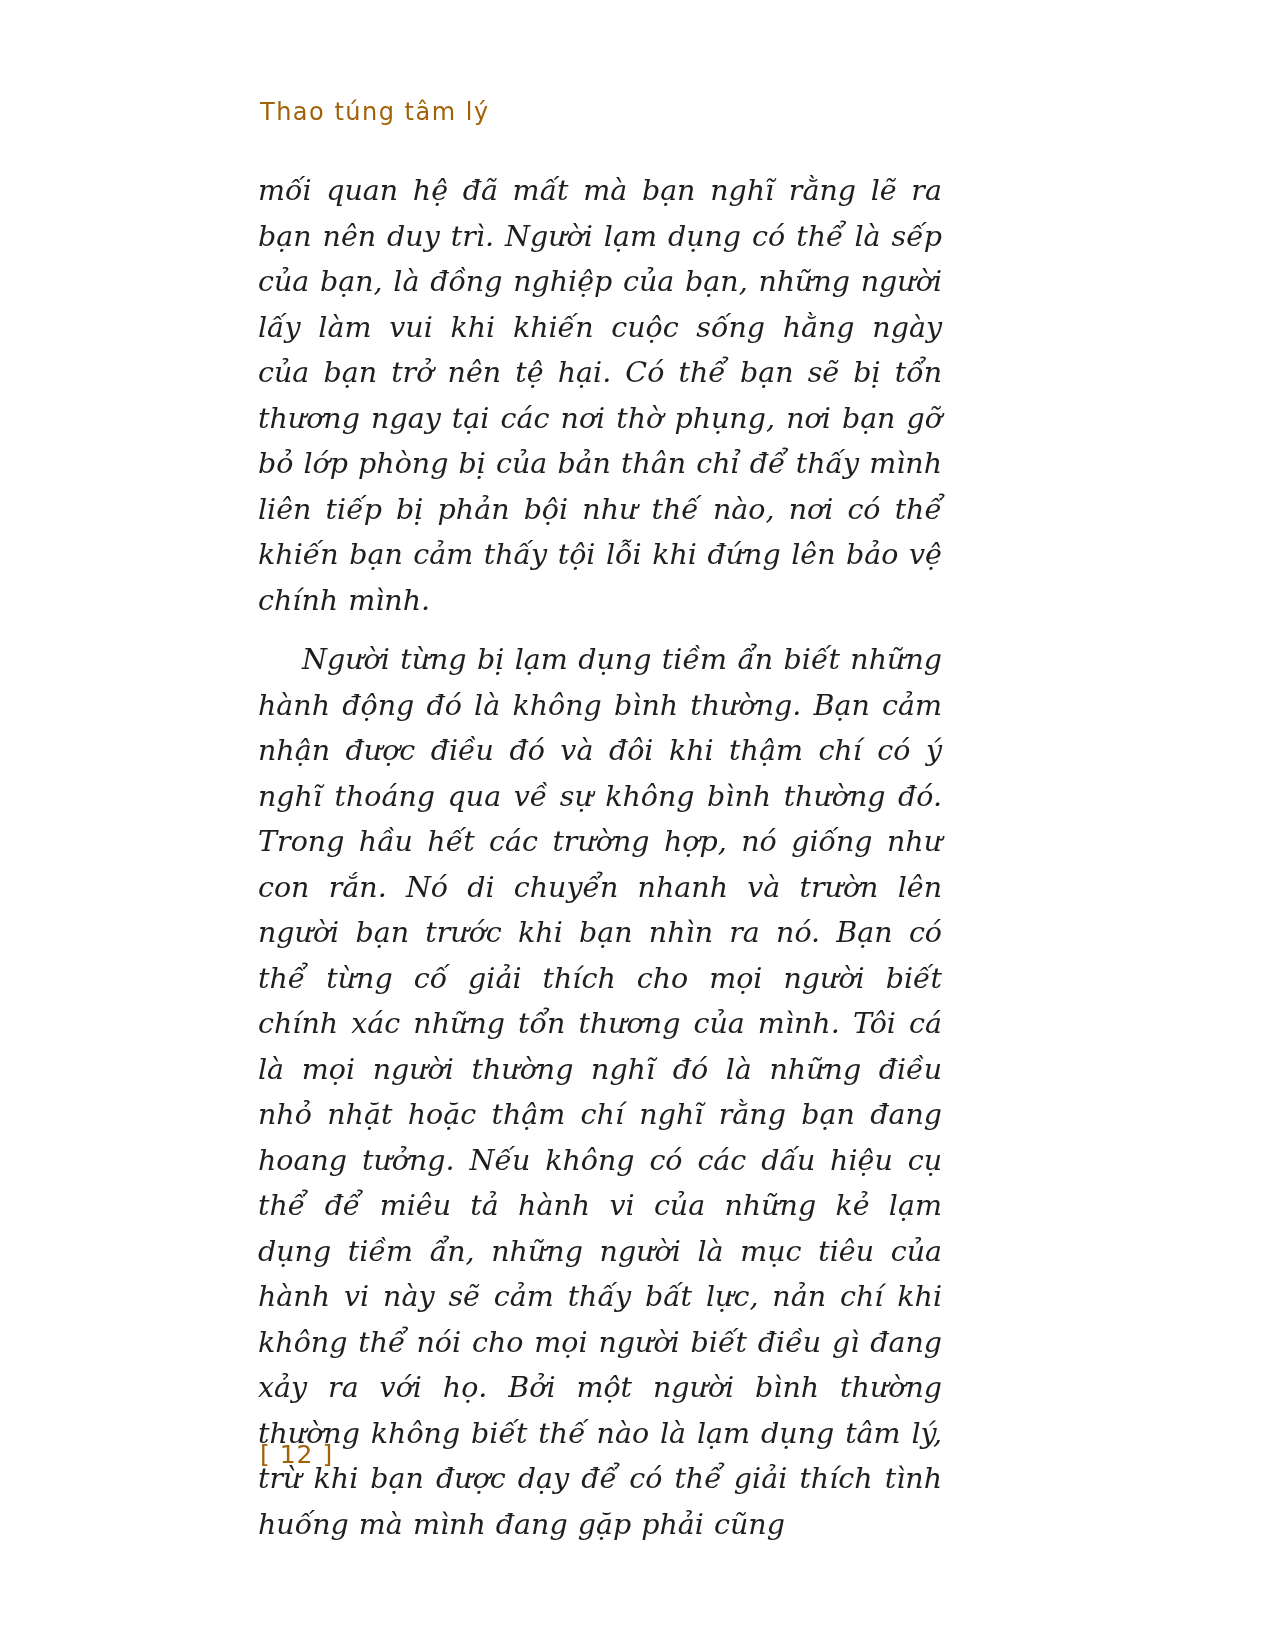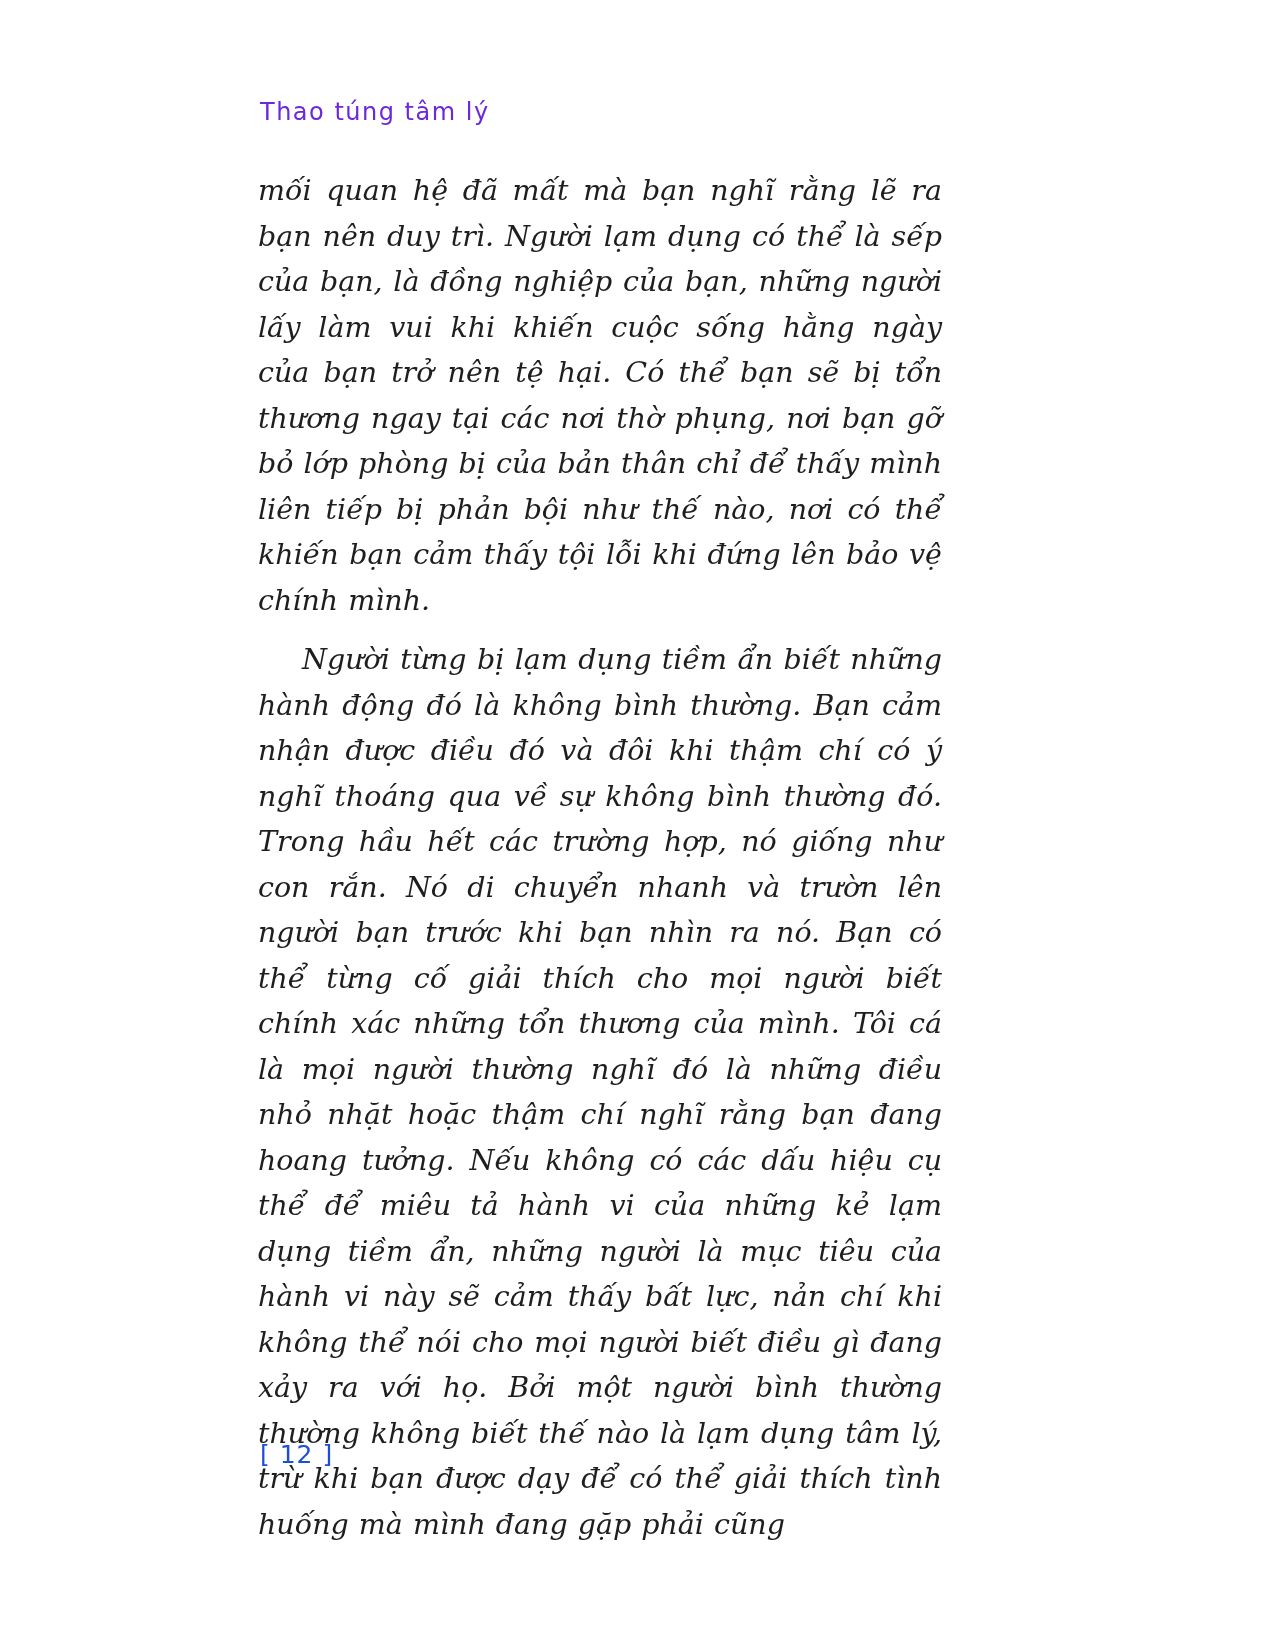--- a/index.html
+++ b/index.html
@@ -16,21 +16,21 @@
     font-family: "DejaVu Serif", serif;
     color: #1c1c1c;
   }
   .running-header {
     position: absolute;
     left: 260px;
     top: 98px;
     font-family: "DejaVu Sans", sans-serif;
     font-size: 24px;
     letter-spacing: 1.5px;
-    color: #6d28d9;
+    color: #a16207;
     font-weight: 400;
   }
   .text-block {
     position: absolute;
     left: 258px;
     top: 168px;
     width: 684px;
   }
   .text-block p {
     margin: 0 0 14px 0;
@@ -43,21 +43,21 @@
   }
   .text-block p.indented {
     text-indent: 44px;
   }
   .page-number {
     position: absolute;
     left: 260px;
     top: 1440px;
     font-family: "DejaVu Sans", sans-serif;
     font-size: 25px;
-    color: #1d4ed8;
+    color: #a16207;
     letter-spacing: 1px;
   }
 </style>
 </head>
 <body>
 
 <div class="page">
 
   <div class="running-header">Thao túng tâm lý</div>
 

